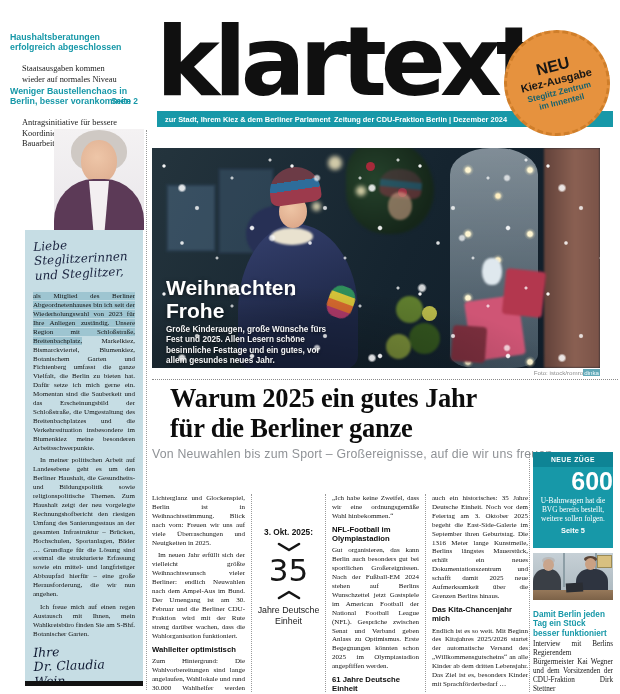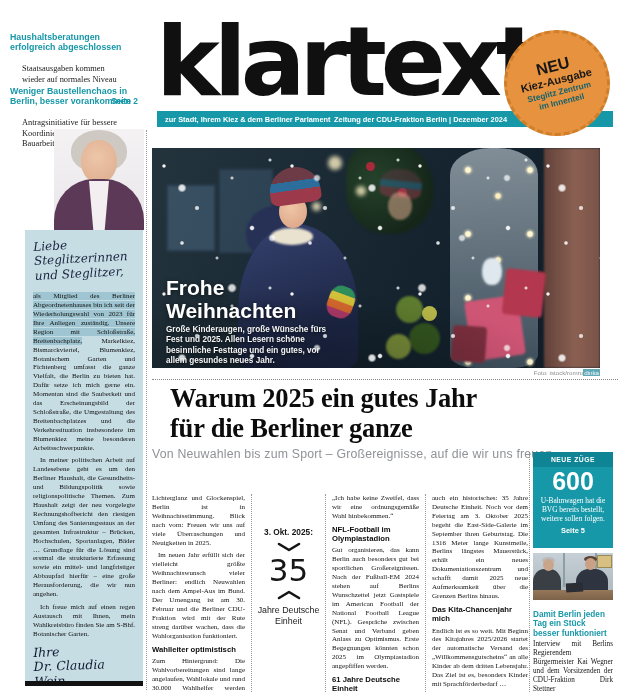--- a/index.html
+++ b/index.html
@@ -137,21 +137,21 @@
   .info-date{font:600 8.3px/1.2 "Liberation Sans",sans-serif;color:#141414;margin-top:34px;}
   .chev{display:block;margin:4px auto 2px;}
   .info-num{font:400 31px/32px "DejaVu Sans",sans-serif;color:#161616;margin:1px 0;}
   .info-cap{font:400 8.8px/11px "Liberation Sans",sans-serif;color:#222;margin-top:5px;}
 
   
   #nz-box{position:absolute;left:533px;top:452px;width:80px;height:96px;background:#1798a8;
           color:#fff;text-align:center;overflow:hidden;}
   #nz-band{height:15px;background:#0e8495;display:flex;align-items:center;justify-content:center;
            font:800 6.8px "Liberation Sans",sans-serif;letter-spacing:.5px;}
-  #nz-num{font:800 25px/26px "Liberation Sans",sans-serif;margin-top:1px;}
+  #nz-num{font:800 25px/26px "Liberation Sans",sans-serif;margin-top:1px;text-align:right;}
   #nz-txt{font:7.4px/9px "Liberation Serif",serif;padding:2px 7px 0;}
   #nz-pg{font:800 7.4px "Liberation Sans",sans-serif;margin-top:3px;}
 
   #iv-photo{position:absolute;left:533px;top:553px;width:80px;height:47px;overflow:hidden;
             background:linear-gradient(180deg,#c6d0d6,#a9b5bc);}
   #iv-photo div{position:absolute;}
   .iv-mull1{left:30px;top:0;width:2px;height:34px;background:#8d9ea6;}
   .iv-mull2{left:62px;top:0;width:2px;height:34px;background:#8d9ea6;}
   .iv-frame{left:64px;top:2px;width:13px;height:11px;background:#d8c080;border:1px solid #9a8a55;}
   .iv-h1{left:10px;top:6px;width:11px;height:12px;border-radius:50%;background:#c9a58c;}
@@ -247,22 +247,22 @@
     <div class="g3"></div>
     <div class="g4"></div>
     <div class="snowman"></div>
     <div class="gift1"></div>
     <div class="gift2"></div>
     <div class="gift3"></div>
     <div class="vin"></div>
     <div class="snow1"></div>
     <div class="snow2"></div>
     <div id="hero-title">
+      <span style="display:block">Weihnachten</span>
       <span style="display:block">Frohe</span>
-      <span style="display:block">Weihnachten</span>
     </div>
     <div id="hero-sub">Große Kinderaugen, große Wünsche fürs Fest und 2025. Allen Lesern schöne besinnliche Festtage und ein gutes, vor allem gesundes neues Jahr.</div>
   </div>
   <div id="credit">
     <span>Foto: istock/romro</span><span class="chl">dinka</span>
   </div>
 
   <div id="headline">
     <span>Warum 2025 ein gutes Jahr</span>
     <span>für die Berliner ganze</span>

